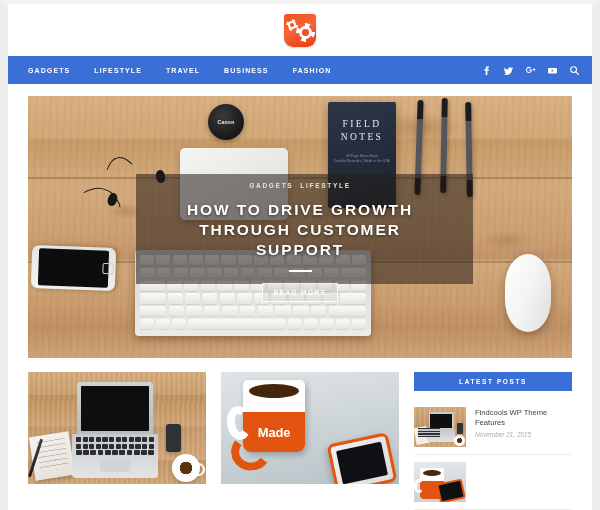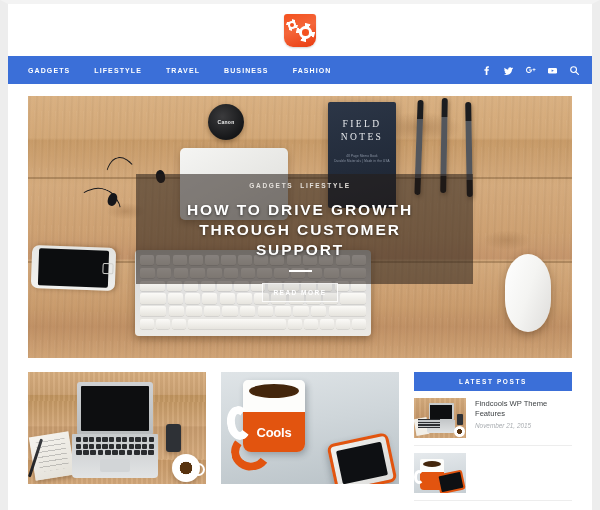--- a/index.html
+++ b/index.html
@@ -413,21 +413,21 @@
 
   
   .sidebar { width: 160px; }
   .widget-title {
     background: #3b6fd8;
     color: #ffffff;
     height: 19px;
     display: flex; align-items: center; justify-content: center;
     font-size: 6.5px; letter-spacing: 1.6px; font-weight: bold;
   }
-  .post-list { }
+  .post-list { margin-top: 9px; }
   .post-item {
     display: flex; gap: 9px; padding: 7px 0;
     border-bottom: 1px solid #ededed;
     cursor: pointer;
   }
   .post-thumb {
     width: 52px; height: 40px; flex: 0 0 52px;
     overflow: hidden; position: relative;
   }
   .t1 { background:
@@ -718,21 +718,21 @@
           </div>
         </div>
         <div class="smallphone"></div>
         <div class="coffee"></div>
       </div>
 
       <div class="card c2">
         <div class="mug">
           <div class="brew"></div>
           <div class="handle"></div>
-          <div class="hello">Cools</div>
+          <div class="hello">Made</div>
         </div>
         <div class="phone2">
           <div class="scr2"></div>
         </div>
       </div>
 
     </div>
 
     <div class="sidebar">
       <div class="widget-title">LATEST POSTS</div>

